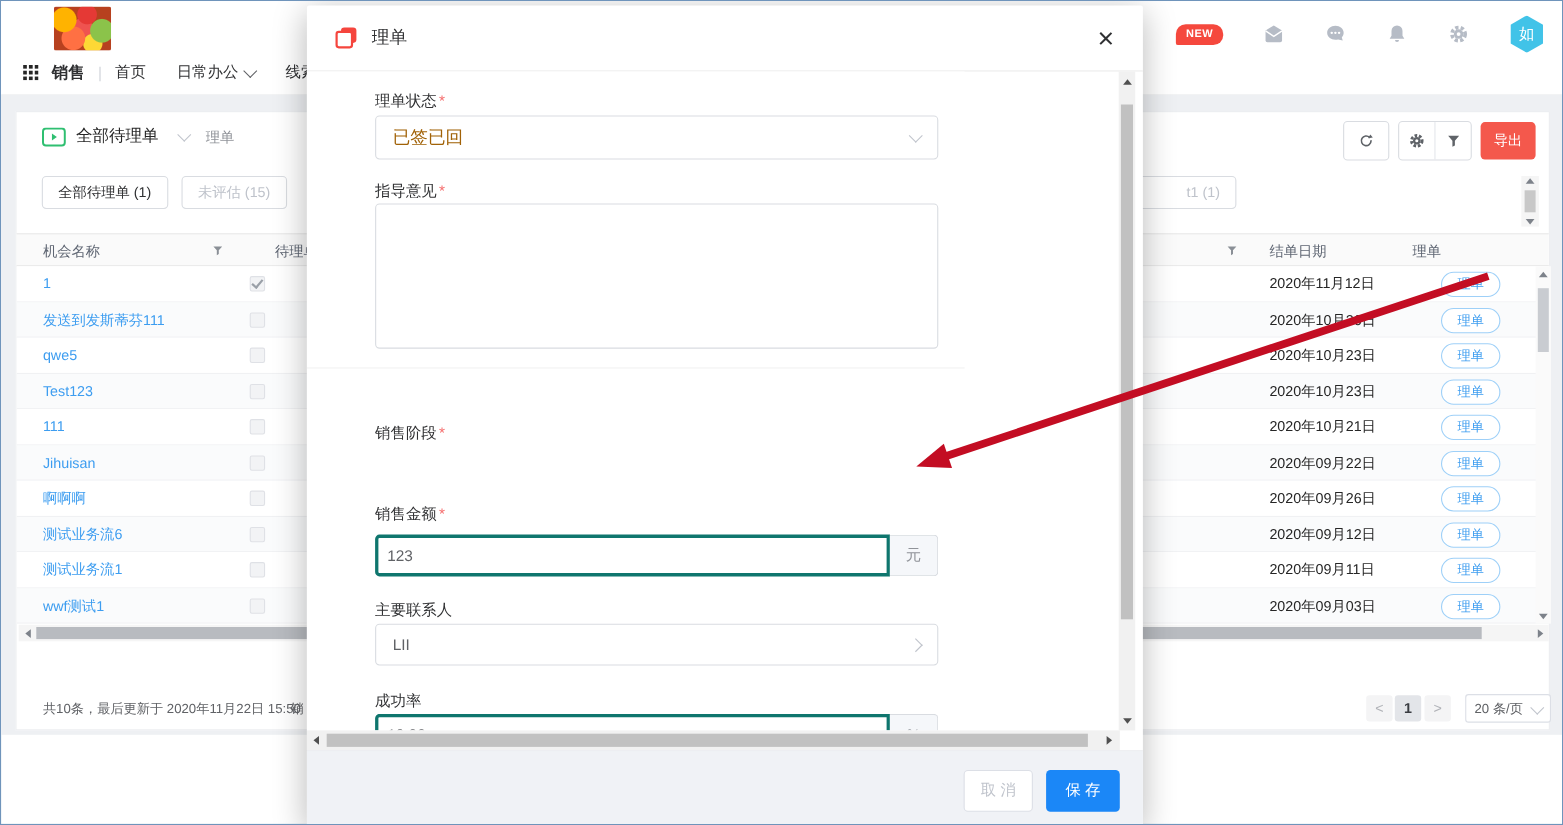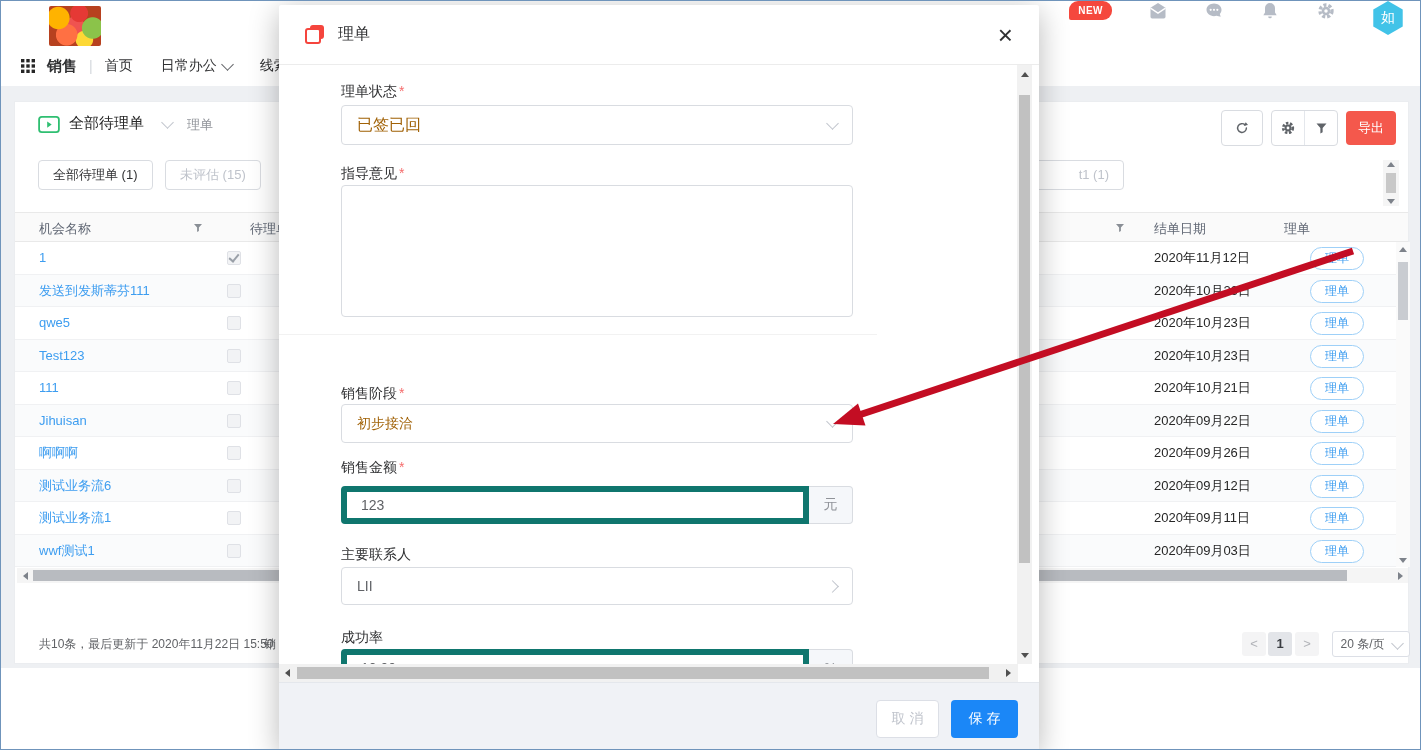--- a/index.html
+++ b/index.html
@@ -18,21 +18,21 @@
          radial-gradient(circle at 50% 50%, #ef5350 0 28%, transparent 30%),
          #b7411f;}
   .nav{position:absolute;left:20px;top:45px;height:40px;display:flex;align-items:center;font-size:14px;color:#303133;}
   .grid-ic{width:14px;height:14px;margin-right:12px;}
   .brand{font-weight:bold;font-size:15px;}
   .nav-sep{color:#d4d7dc;margin:0 12px;font-size:14px;}
   .nav-item{margin-right:28px;display:flex;align-items:center;gap:6px;cursor:pointer;}
   .chev{width:8px;height:8px;border-right:1.5px solid #606266;border-bottom:1.5px solid #606266;
         transform:rotate(45deg);margin-top:-4px;}
   .chev.lt{border-color:#c0c4cc;}
-  .top-icons{position:absolute;right:16px;top:0;display:flex;align-items:flex-start;gap:36px;}
+  .top-icons{position:absolute;right:16px;top:13px;display:flex;align-items:center;gap:36px;}
   .new-badge{background:#f5483d;color:#fff;font-size:10px;font-weight:bold;letter-spacing:.5px;
              padding:4px 9px;border-radius:9px 9px 9px 2px;}
   .gicon{width:20px;height:20px;display:block;}
   .avatar{width:32px;height:34px;background:#41c3e8;color:#fff;font-size:14px;display:flex;
           align-items:center;justify-content:center;
           clip-path:polygon(50% 0,96% 25%,96% 75%,50% 100%,4% 75%,4% 25%);}
   
   .band{position:absolute;top:85px;left:0;right:0;height:582px;background:#eef0f3;}
   .card{position:absolute;left:13px;top:100px;width:1395px;height:563px;background:#fff;
         border:1px solid #ebedf0;box-sizing:border-box;}
@@ -106,21 +106,21 @@
   .flabel{position:absolute;left:62px;font-size:14px;color:#303133;}
   .req{color:#f56c6c;margin-left:2px;}
   .sel{position:absolute;left:62px;width:512px;border:1px solid #d9dce1;border-radius:4px;background:#fff;
        display:flex;align-items:center;padding:0 15px;box-sizing:border-box;cursor:pointer;}
   .sel .val{color:#a16207;}
   .sel .chev{margin-left:auto;}
   .m-textarea{position:absolute;left:62px;width:512px;height:132px;border:1px solid #d9dce1;border-radius:4px;
        resize:none;box-sizing:border-box;background:#fff;}
   .divider{position:absolute;left:0;width:739px;height:1px;background:#f2f2f2;}
   .igroup{position:absolute;left:62px;width:512px;display:flex;}
-  .igroup input{flex:1;height:38px;border:6px solid #0f766e;border-radius:4px 0 0 4px;padding:0 14px;
+  .igroup input{flex:1;height:38px;border:3px solid #0f766e;border-radius:4px 0 0 4px;padding:0 8px;
        font-size:14px;color:#606266;box-sizing:border-box;background:#fff;outline:none;
        font-family:"Liberation Sans","DejaVu Sans",sans-serif;}
   .addon{width:44px;height:38px;border:1px solid #d9dce1;border-left:none;border-radius:0 4px 4px 0;
        background:#f5f7fa;color:#909399;font-size:14px;display:flex;align-items:center;justify-content:center;box-sizing:border-box;}
   .nav-input{position:absolute;left:62px;width:512px;height:38px;border:1px solid #d9dce1;border-radius:4px;
        display:flex;align-items:center;padding:0 15px;box-sizing:border-box;color:#606266;font-size:14px;cursor:pointer;background:#fff;}
   .chev-r{width:8px;height:8px;border-top:1.5px solid #c0c4cc;border-right:1.5px solid #c0c4cc;
        transform:rotate(45deg);margin-left:auto;}
   .clipwrap{position:absolute;left:0;top:644px;width:739px;height:15px;overflow:hidden;}
   
@@ -381,24 +381,20 @@
       </div>
 
       <span class="flabel" style="top:100px">
         <span>指导意见</span><span class="req">*</span></span>
       <textarea class="m-textarea" style="top: 120px;" value=""></textarea>
 
       <div class="divider" style="top:269px"></div>
 
       <span class="flabel" style="top:320px">
         <span>销售阶段</span><span class="req">*</span></span>
-      <div class="sel" style="top:339px;height:39px">
-        <span class="val" style="font-size:14px">初步接洽</span>
-        <span class="chev lt"></span>
-      </div>
 
       <span class="flabel" style="top:394px">
         <span>销售金额</span><span class="req">*</span></span>
       <div class="igroup" style="top:421px">
         <input readonly="" value="123" style="">
         <span class="addon">元</span>
       </div>
 
       <span class="flabel" style="top:481px">
         <span>主要联系人</span></span>

